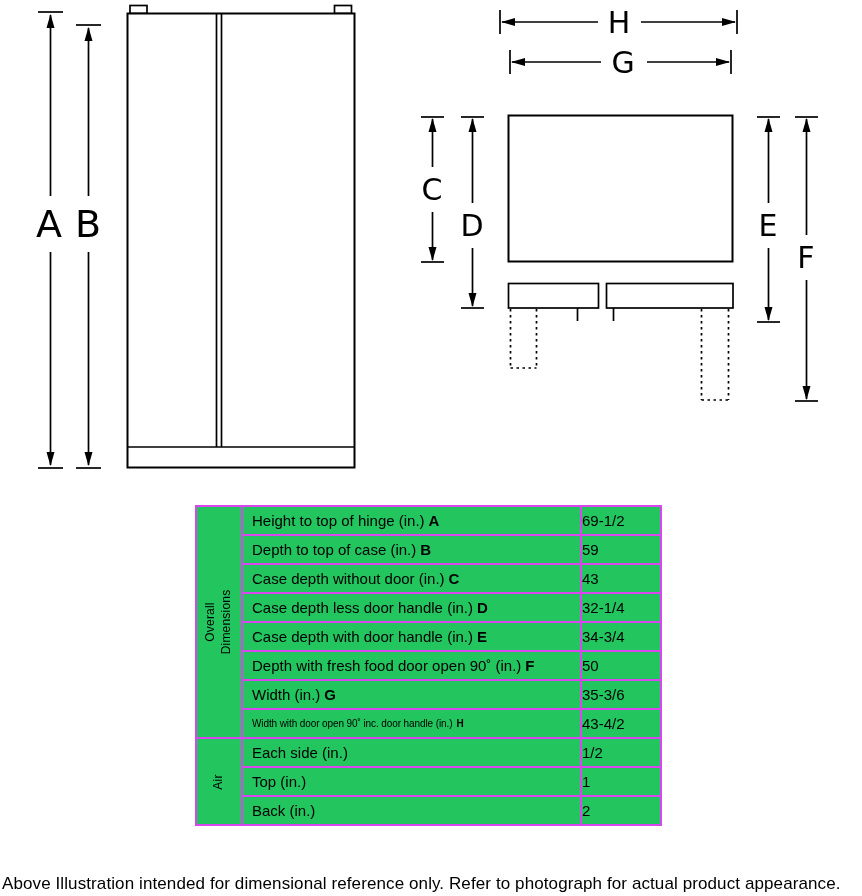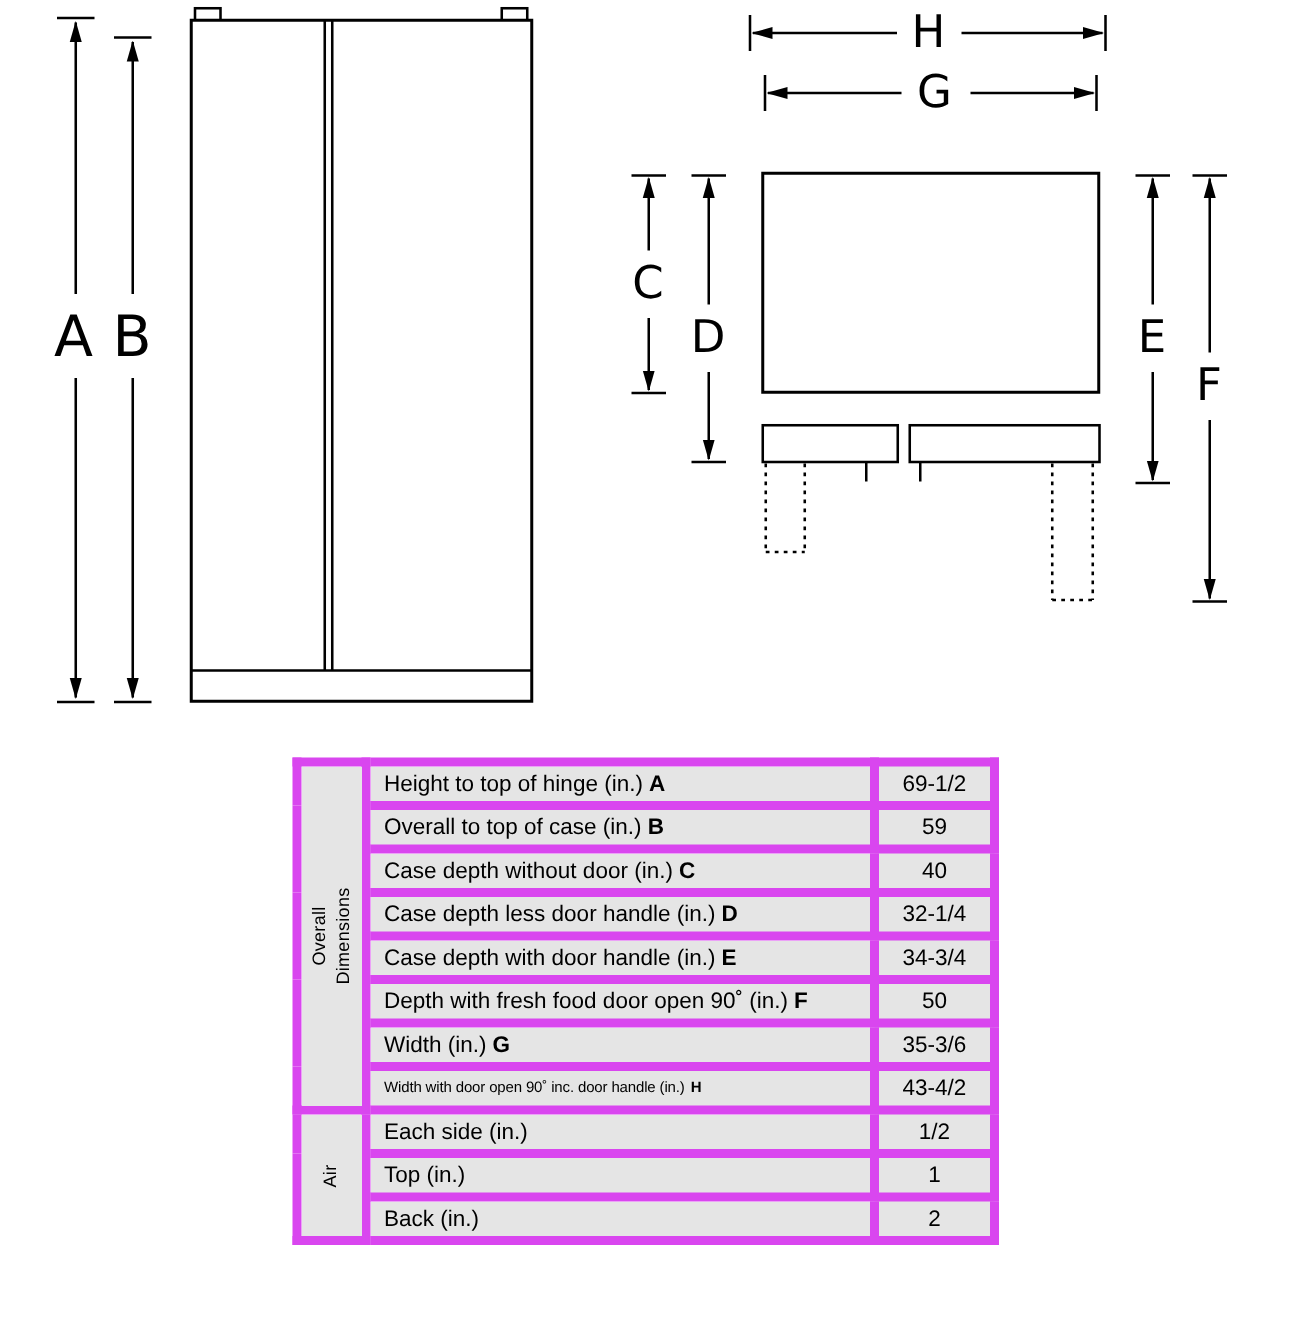--- a/index.html
+++ b/index.html
@@ -12,23 +12,23 @@
   .thin    { fill:none; stroke:#000; stroke-width:1.7; }
   .dline   { fill:none; stroke:#000; stroke-width:1.7; }
   .tick    { stroke:#000; stroke-width:1.7; }
   .dotted  { fill:none; stroke:#000; stroke-width:1.7; stroke-dasharray:2.5 3.5; }
   .lbl     { font-family:"DejaVu Sans", sans-serif; font-size:30px; fill:#000;
              text-anchor:middle; dominant-baseline:central; }
   .lbl.big { font-size:38px; }
 
   .dim-table { position:absolute; left:195px; top:505px; width:465px;
                border-collapse:collapse; table-layout:fixed; font-size:15px; }
-  .dim-table td { border:6px solid #d946ef; height:29px; vertical-align:middle; background:#e5e5e5; }
+  .dim-table td { border:2px solid #d946ef; height:29px; vertical-align:middle; background:#22c55e; }
   .label-cell { padding-left:9px; white-space:nowrap; overflow:hidden; }
-  .value-cell { text-align:center; }
+  .value-cell { text-align:left; }
   .key { font-weight:bold; margin-left:4px; }
   .group-cell { position:relative; }
   .rotated { position:absolute; top:50%; left:50%;
              transform:translate(-50%,-50%) rotate(-90deg);
              white-space:pre; text-align:center; font-size:12px; line-height:1.3;
              letter-spacing:0.2px; }
   .compact .label-cell { font-size:10px; letter-spacing:-0.1px; }
 
   .footer-note { position:absolute; left:2px; top:874px; width:860px;
                  font-size:17px; letter-spacing:0.1px; }
@@ -145,26 +145,26 @@
     <tbody>
       <tr>
         <td class="group-cell" rowspan="8">
           <span class="rotated">Overall
 Dimensions</span>
         </td>
         <td class="label-cell"><span>Height to top of hinge (in.)</span><b class="key">A</b></td>
         <td class="value-cell">69-1/2</td>
       </tr>
       <tr>
-        <td class="label-cell"><span>Overall to top of case (in.)</span><b class="key">B</b></td>
+        <td class="label-cell"><span>Depth to top of case (in.)</span><b class="key">B</b></td>
         <td class="value-cell">59</td>
       </tr>
       <tr>
         <td class="label-cell"><span>Case depth without door (in.)</span><b class="key">C</b></td>
-        <td class="value-cell">40</td>
+        <td class="value-cell">43</td>
       </tr>
       <tr>
         <td class="label-cell"><span>Case depth less door handle (in.)</span><b class="key">D</b></td>
         <td class="value-cell">32-1/4</td>
       </tr>
       <tr>
         <td class="label-cell"><span>Case depth with door handle (in.)</span><b class="key">E</b></td>
         <td class="value-cell">34-3/4</td>
       </tr>
       <tr>
@@ -190,14 +190,15 @@
         <td class="label-cell"><span>Top (in.)</span></td>
         <td class="value-cell">1</td>
       </tr>
       <tr>
         <td class="label-cell"><span>Back (in.)</span></td>
         <td class="value-cell">2</td>
       </tr>
     </tbody>
   </table>
 
+  <div class="footer-note">Above Illustration intended for dimensional reference only. Refer to photograph for actual product appearance.</div>
 
 </div>
 
 </body></html>

